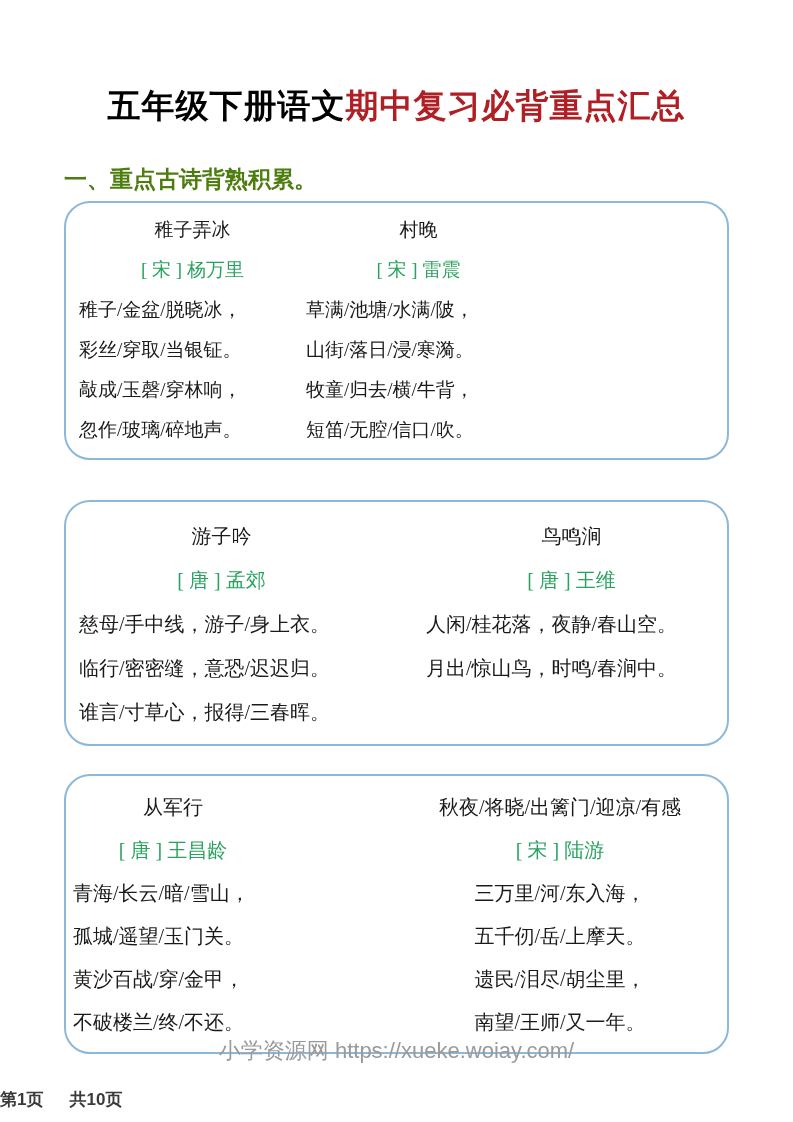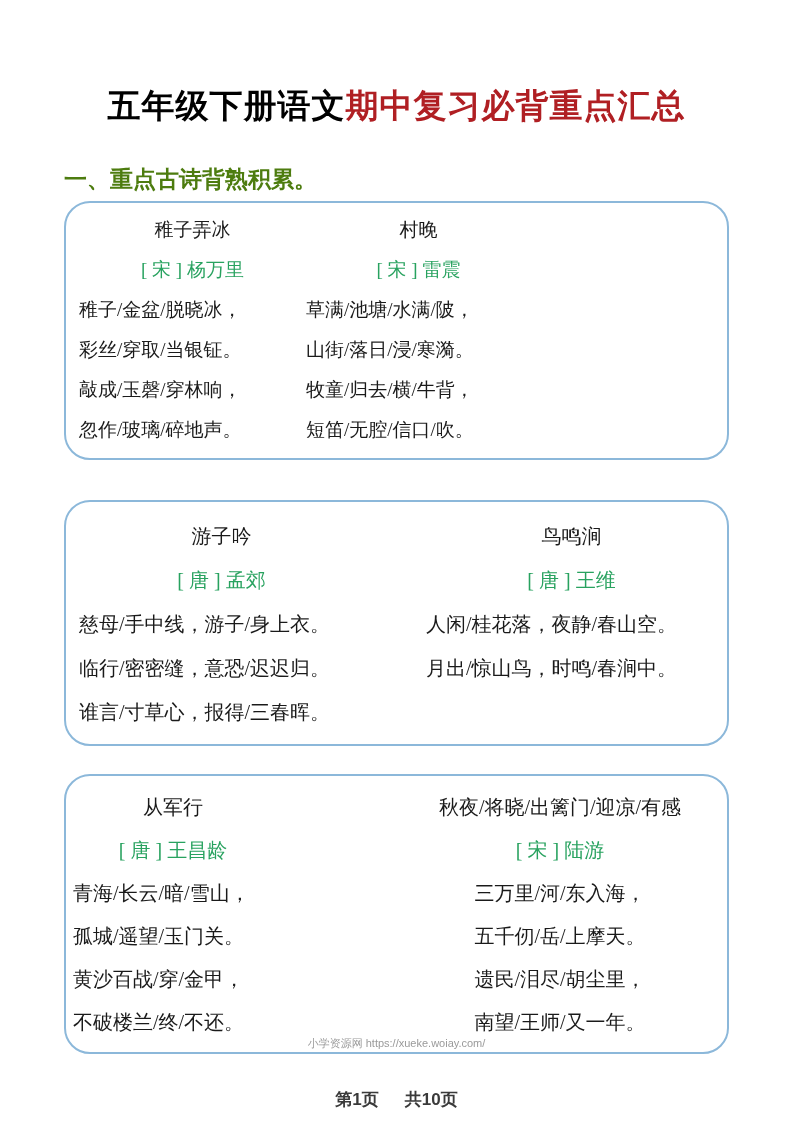--- a/index.html
+++ b/index.html
@@ -56,26 +56,26 @@
   .row.center{justify-content:center;}
   .row.left{justify-content:flex-start;}
   .row.indent{padding-left:10px;}
   .poem-title{color:#1a1a1a;}
   .poem-author{color:#28a25f;}
   .box-2 .col-right{padding-left:62px;}
   .box-3 .col-right{padding-left:130px;}
   .footer-site{
     position:absolute;left:0;top:1036px;width:100%;
     text-align:center;
-    font-size:11px;color:#9a9a9a;
+    font-size:22px;color:#9a9a9a;
     font-family:"Liberation Sans","DejaVu Sans",sans-serif;
   }
   .footer-pages{
     position:absolute;left:0;top:1088px;width:100%;
-    text-align:center;
+    text-align:left;
     font-size:17px;color:#3a3a3a;font-weight:700;
     font-family:"Liberation Sans","DejaVu Sans",sans-serif;
   }
   .footer-pages .gap{display:inline-block;width:26px;}
 </style>
 </head>
 <body>
 
 <div class="page">
 

